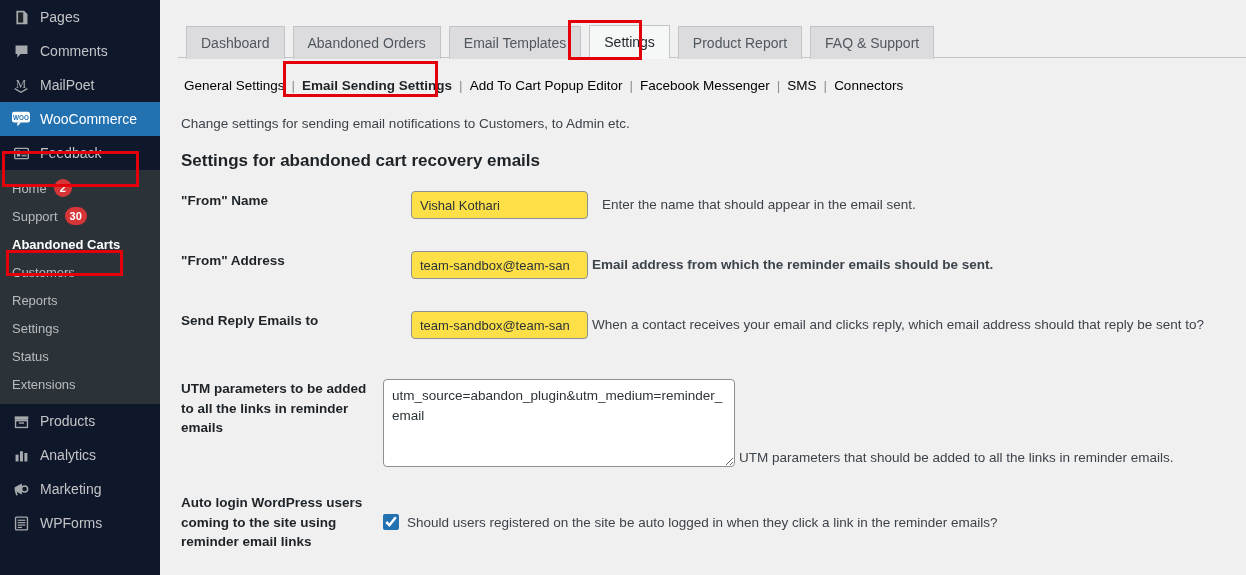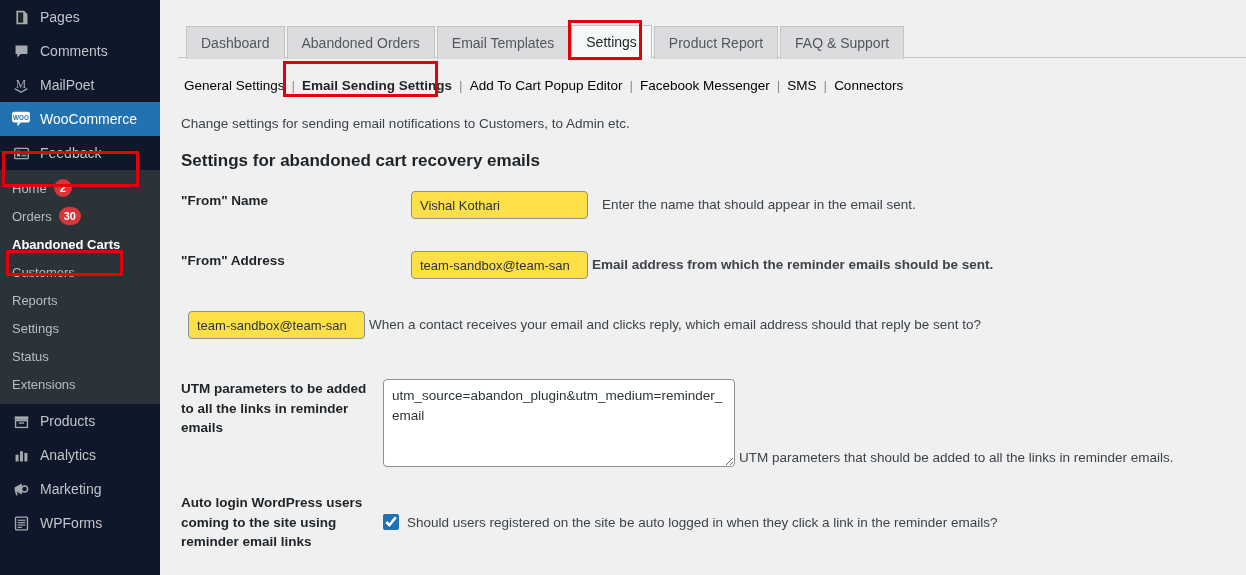--- a/index.html
+++ b/index.html
@@ -92,21 +92,21 @@
     overflow: hidden;
   }
 
   .tabs-wrap {
     position: relative;
     margin: 20px 0 0 18px;
     height: 38px;
     border-bottom: 1px solid #c3c4c7;
     padding-left: 8px;
   }
-  .tabs { display: flex; align-items: flex-end; height: 38px; gap: 2px; }
+  .tabs { display: flex; align-items: flex-end; height: 38px; gap: 8px; }
   .tab {
     background: #dcdcde;
     border: 1px solid #c3c4c7;
     border-bottom: none;
     color: #50575e;
     font-size: 14px;
     padding: 8px 14px 7px 14px;
     line-height: 1.2;
     cursor: pointer;
     position: relative;
@@ -270,21 +270,21 @@
       </span>
       <span class="mi-label">Feedback</span>
     </div>
 
     <div class="submenu">
       <div class="sub-item">
         <span>Home</span>
         <span class="badge">2</span>
       </div>
       <div class="sub-item">
-        <span>Orders</span>
+        <span>Support</span>
         <span class="badge">30</span>
       </div>
       <div class="sub-item active">
         <span>Abandoned Carts</span>
       </div>
       <div class="sub-item">
         <span>Customers</span>
       </div>
       <div class="sub-item">
         <span>Reports</span>
@@ -390,20 +390,21 @@
 
       <div class="row" style="margin-top:32px;">
         <div class="row-label">"From" Address</div>
         <div class="row-field">
           <input type="text" value="team-sandbox@team-san" style="">
         </div>
         <div class="row-help" style="padding-top:6px;font-weight:bold;">Email address from which the reminder emails should be sent.</div>
       </div>
 
       <div class="row" style="margin-top:32px;">
+        <div class="row-label">Send Reply Emails to</div>
         <div class="row-field">
           <input type="text" value="team-sandbox@team-san" style="">
         </div>
         <div class="row-help" style="padding-top:6px;">When a contact receives your email and clicks reply, which email address should that reply be sent to?</div>
       </div>
 
       <div class="row" style="margin-top:40px;">
         <div class="row-label" style="padding-right:14px;">UTM parameters to be added to all the links in reminder emails</div>
         <div class="row-field">
           <textarea style="">utm_source=abandon_plugin&amp;utm_medium=reminder_email</textarea>

